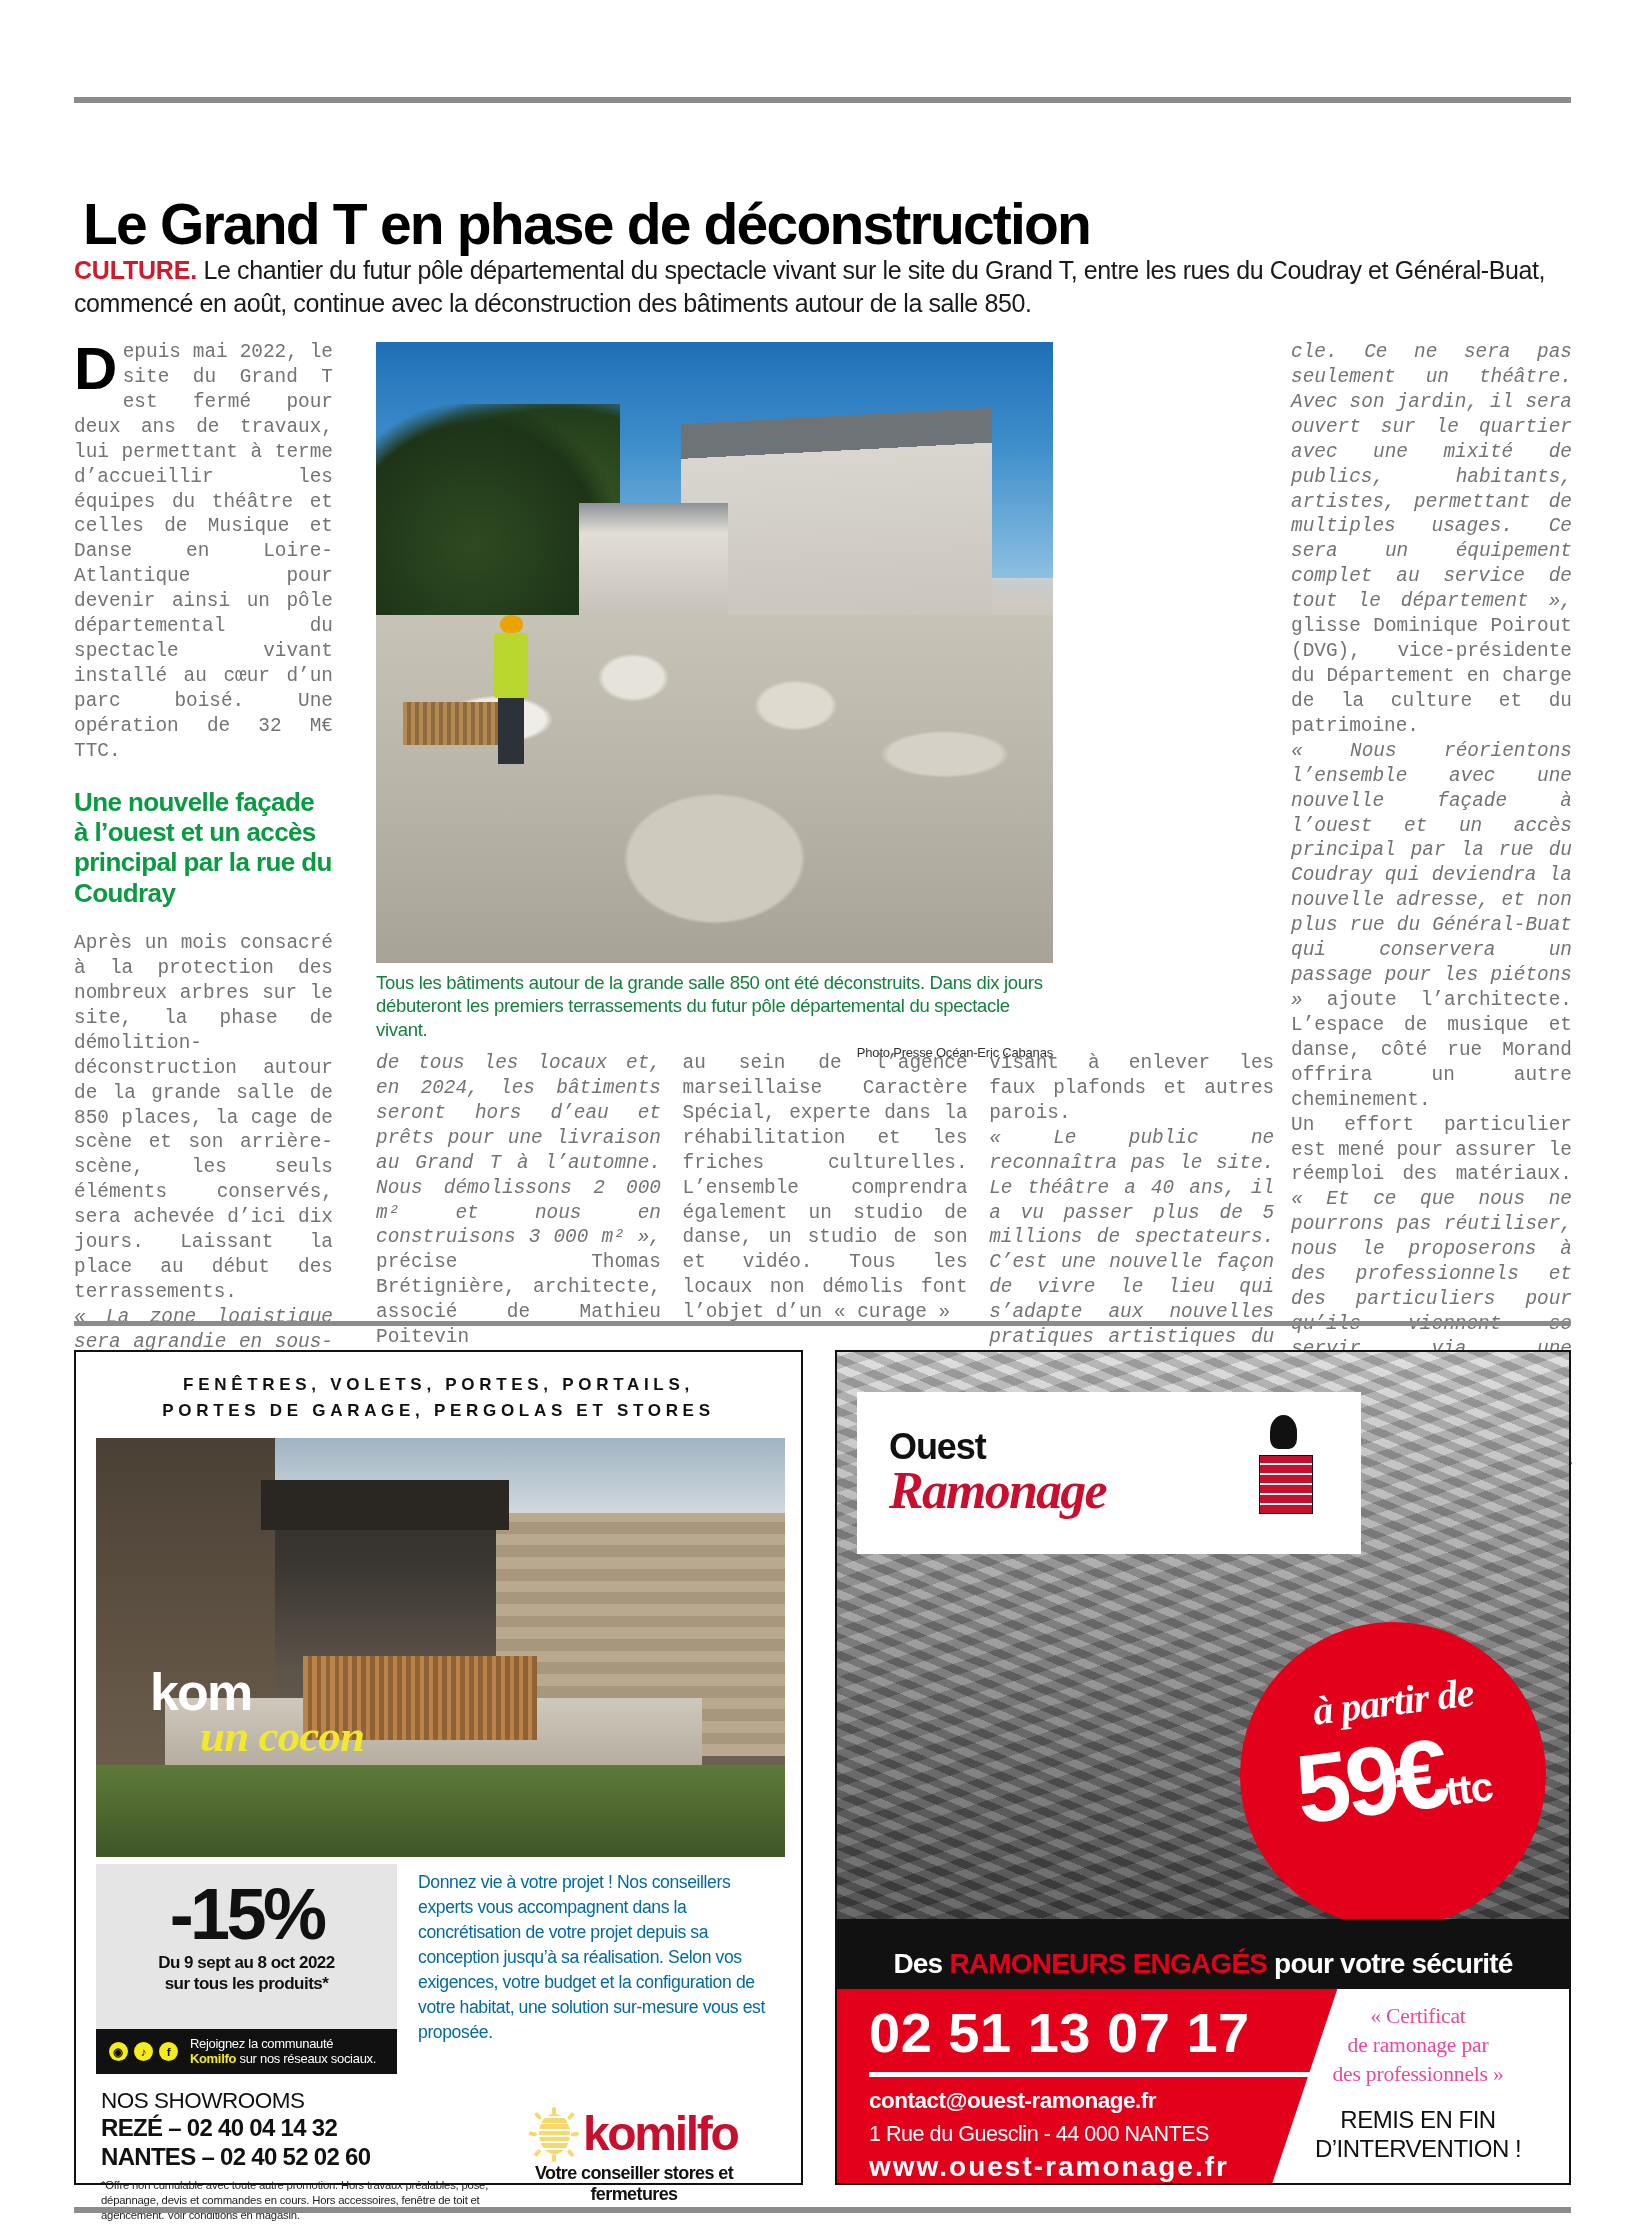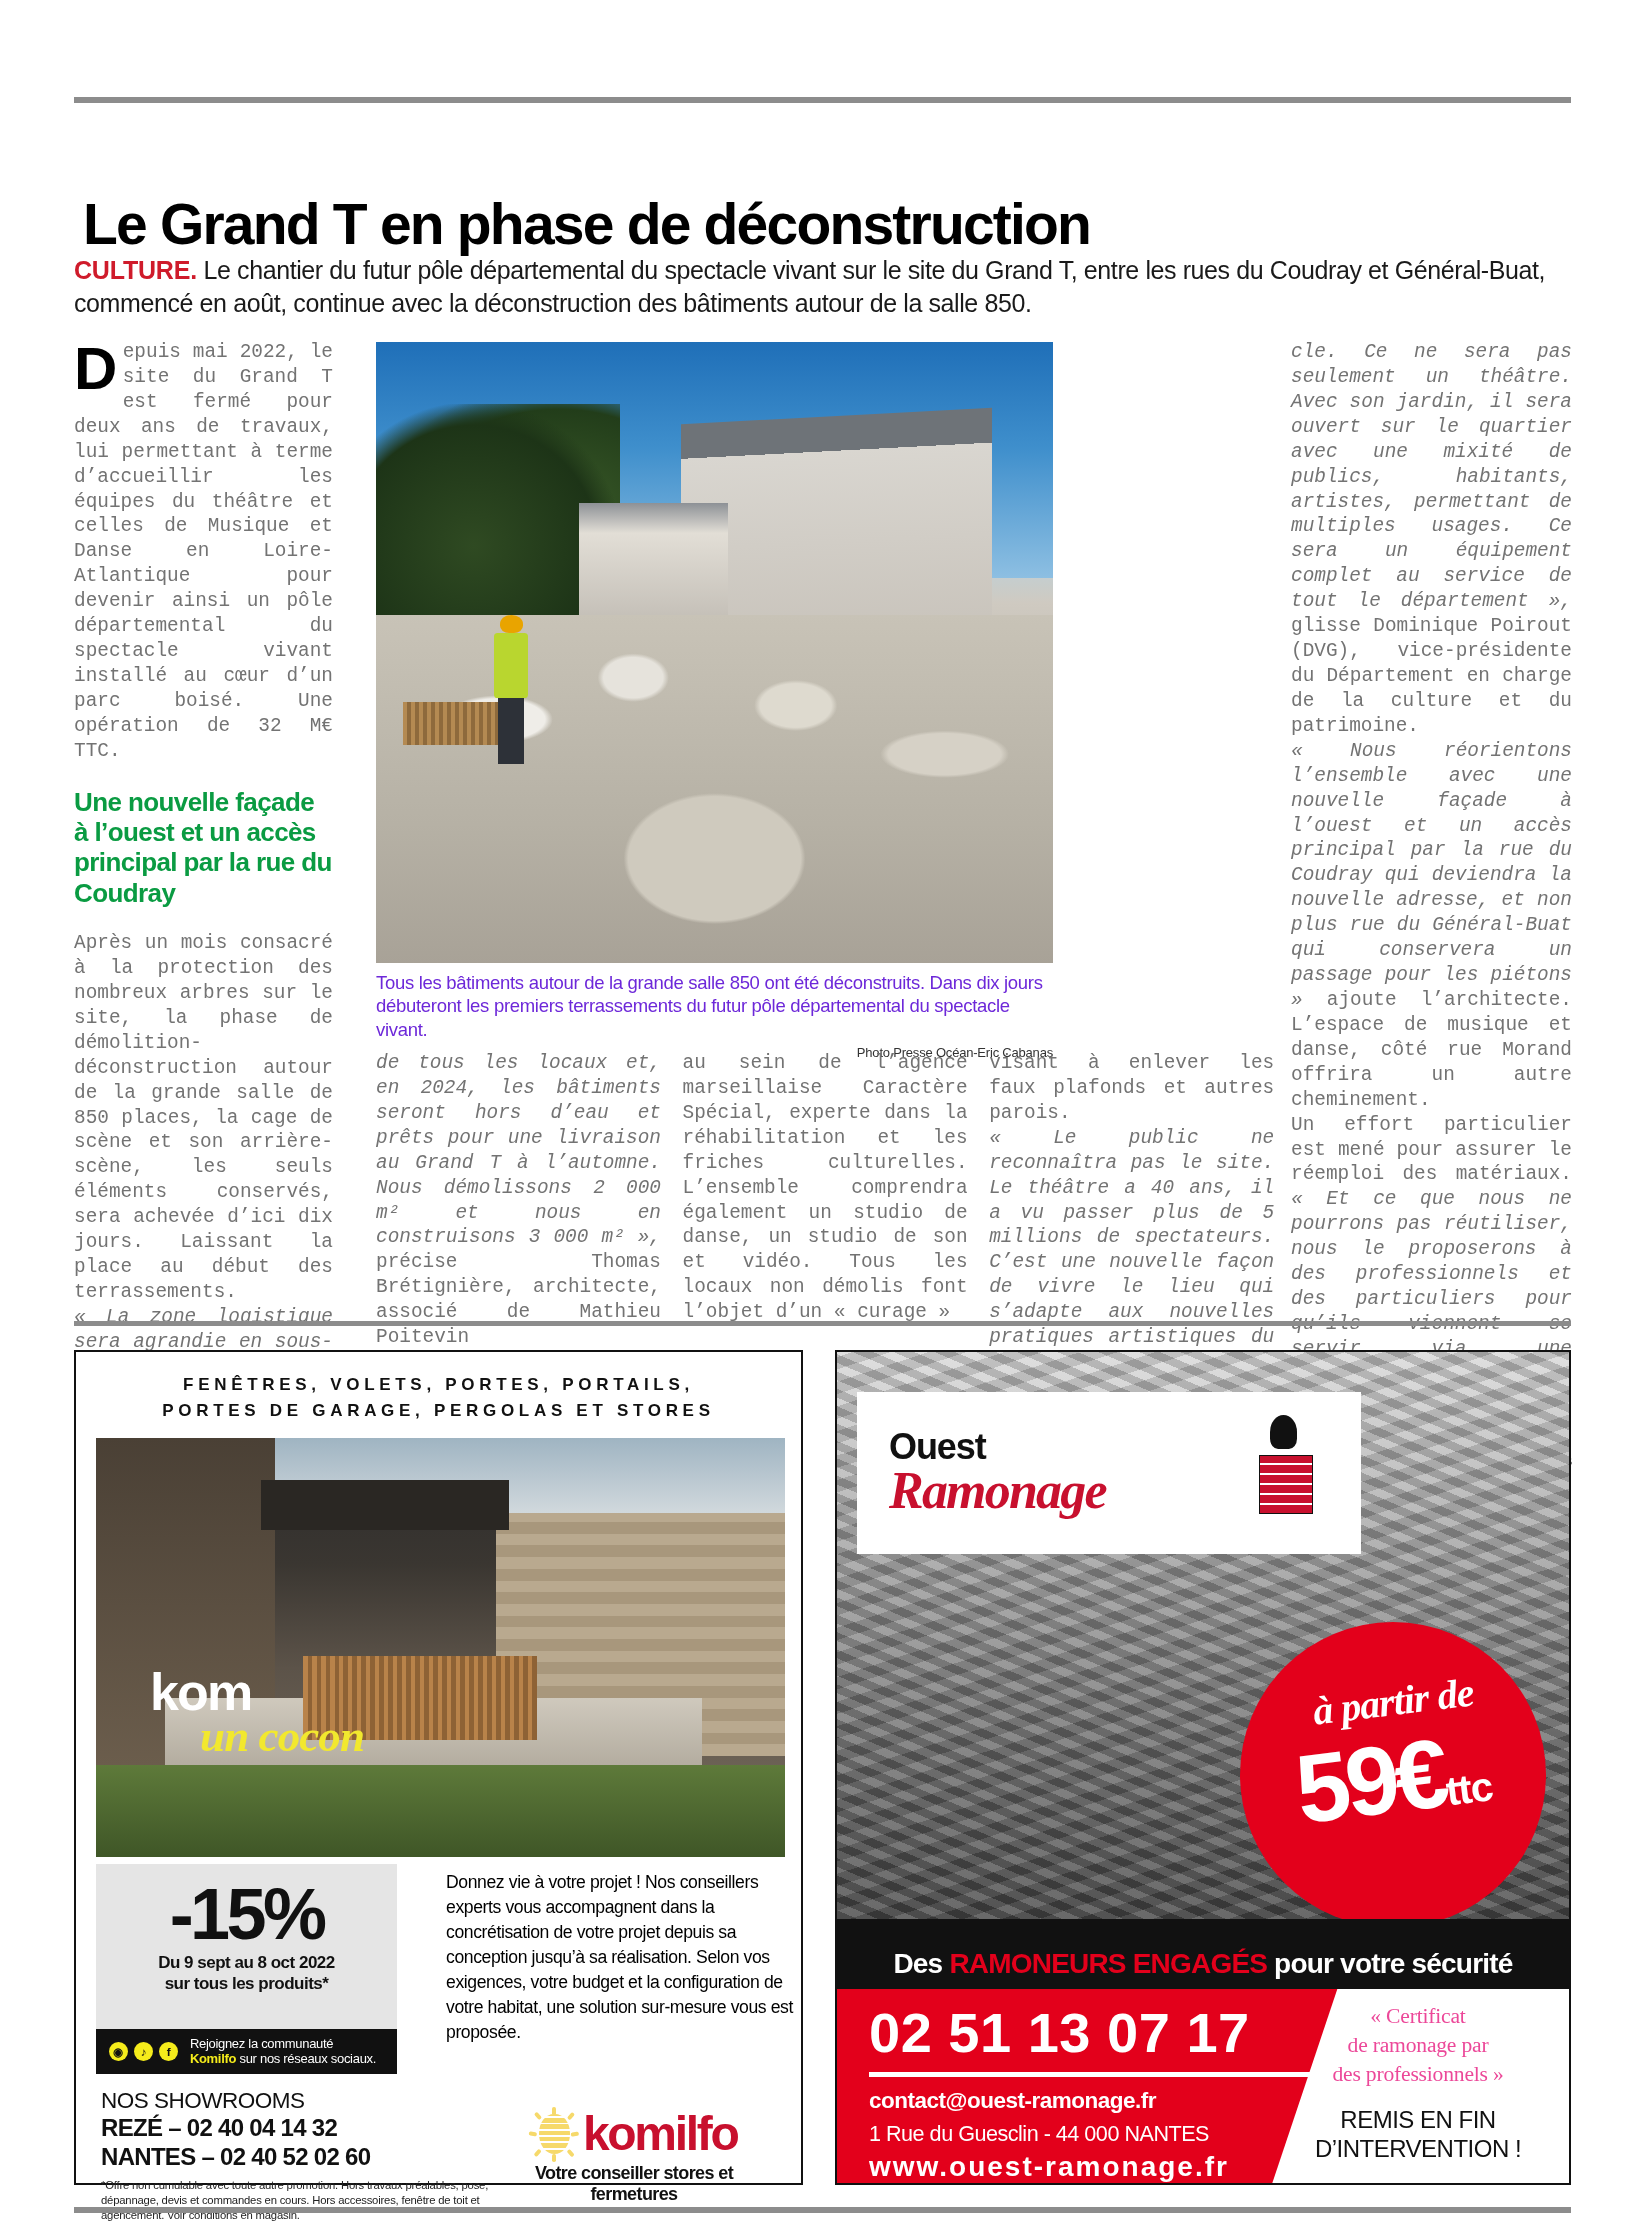--- a/index.html
+++ b/index.html
@@ -121,21 +121,21 @@
     background:#e9a400; border-radius:50% 50% 40% 40%; }
   .ph-worker .vest { position:absolute; left:8%; top:12%; width:84%; height:44%;
     background:#b9d62f; border-radius:3.6px; }
   .ph-worker .legs { position:absolute; left:18%; top:56%; width:64%; height:44%;
     background:#2d3138; }
   .ph-pallet { position:absolute; left:4%; top:58%; width:14%; height:7%;
     background:repeating-linear-gradient(90deg,#b48a52 0 4.5px,#8e6a3c 4.5px 8px); }
 
   .caption {
     font-family:"Liberation Sans", sans-serif;
-    font-size:18.5px; line-height:1.28; color:#6d28d9; letter-spacing:-0.3px;
+    font-size:18.5px; line-height:1.28; color:#15803d; letter-spacing:-0.3px;
     margin-top:8px; width:677px;
   }
   .credit {
     font-family:"Liberation Sans", sans-serif;
     font-size:13px; color:#333; text-align:right; margin-top:3.6px; letter-spacing:-0.2px;
   }
 
   
   .lower { position:absolute; left:302px; top:711px; width:900px; }
   .lower-cols { display:flex; gap:21.6px; }
@@ -212,21 +212,21 @@
     color:#111; display:flex; align-items:center; justify-content:center; }
   .kom-social .txt {
     font-family:"Liberation Sans", sans-serif; font-size:13px; color:#fff;
     line-height:1.15; margin-left:5.4px; letter-spacing:-0.3px;
   }
   .kom-social .txt b { color:#f5ec1b; }
 
   .kom-blurb {
     position:absolute; left:342px; top:518px; width:360px;
     font-family:"Liberation Sans", sans-serif;
-    font-size:17.6px; line-height:1.42; color:#000000; letter-spacing:-0.4px;margin-left:28px;
+    font-size:17.6px; line-height:1.42; color:#0369a1; letter-spacing:-0.4px;
   }
 
   .kom-showrooms { position:absolute; left:25px; top:736px; }
   .kom-showrooms .nos {
     font-family:"Liberation Sans", sans-serif; font-size:22.5px; color:#111; letter-spacing:-0.5px;
   }
   .kom-showrooms .ph {
     font-family:"Liberation Sans", sans-serif; font-weight:bold; font-size:24px;
     color:#111; letter-spacing:-0.7px; line-height:1.2;
   }

